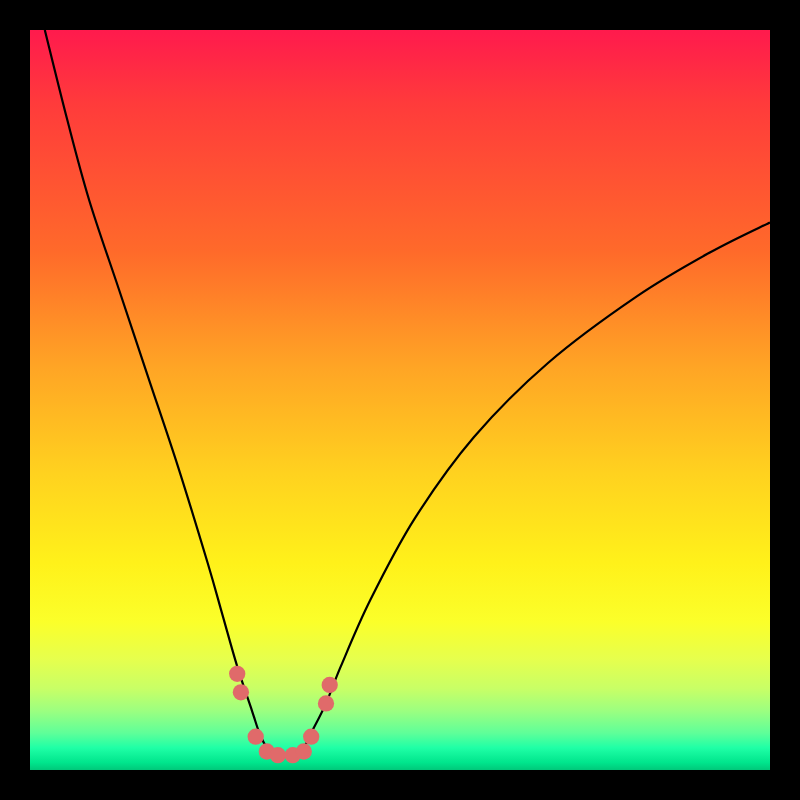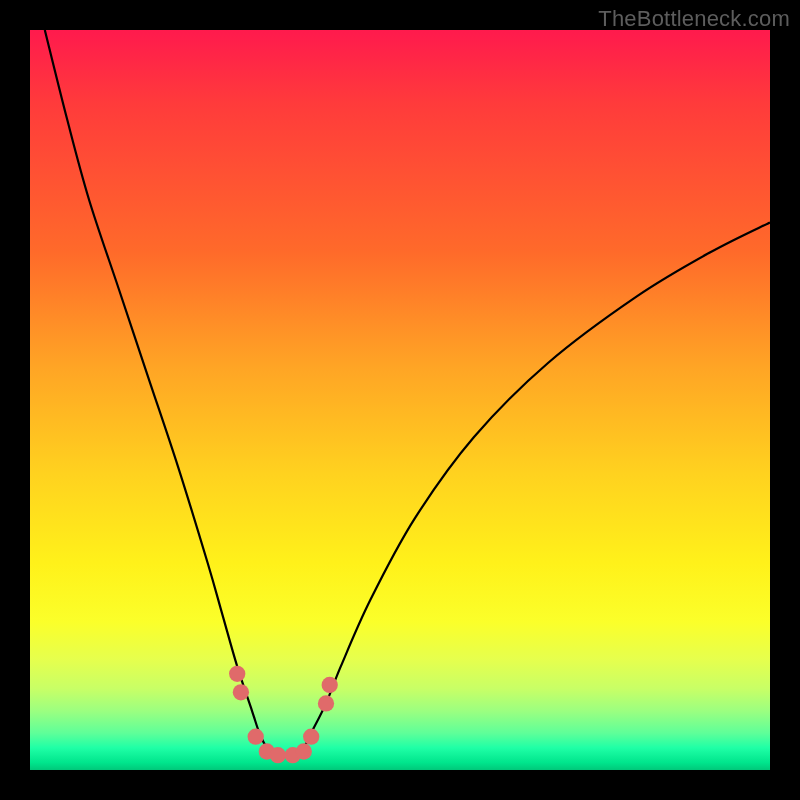--- a/index.html
+++ b/index.html
@@ -79,15 +79,14 @@
           <circle cx="247.90" cy="725.20" r="8.14" fill="#e06a6a"></circle>
           <circle cx="262.70" cy="725.20" r="8.14" fill="#e06a6a"></circle>
           <circle cx="273.80" cy="721.50" r="8.14" fill="#e06a6a"></circle>
           <circle cx="281.20" cy="706.70" r="8.14" fill="#e06a6a"></circle>
           <circle cx="296.00" cy="673.40" r="8.14" fill="#e06a6a"></circle>
           <circle cx="299.70" cy="654.90" r="8.14" fill="#e06a6a"></circle>
         </g>
     </svg>
   </div>
 
-  <div class="attribution">TheBottleneck.com</div>
 
 </div>
 
 </body></html>

